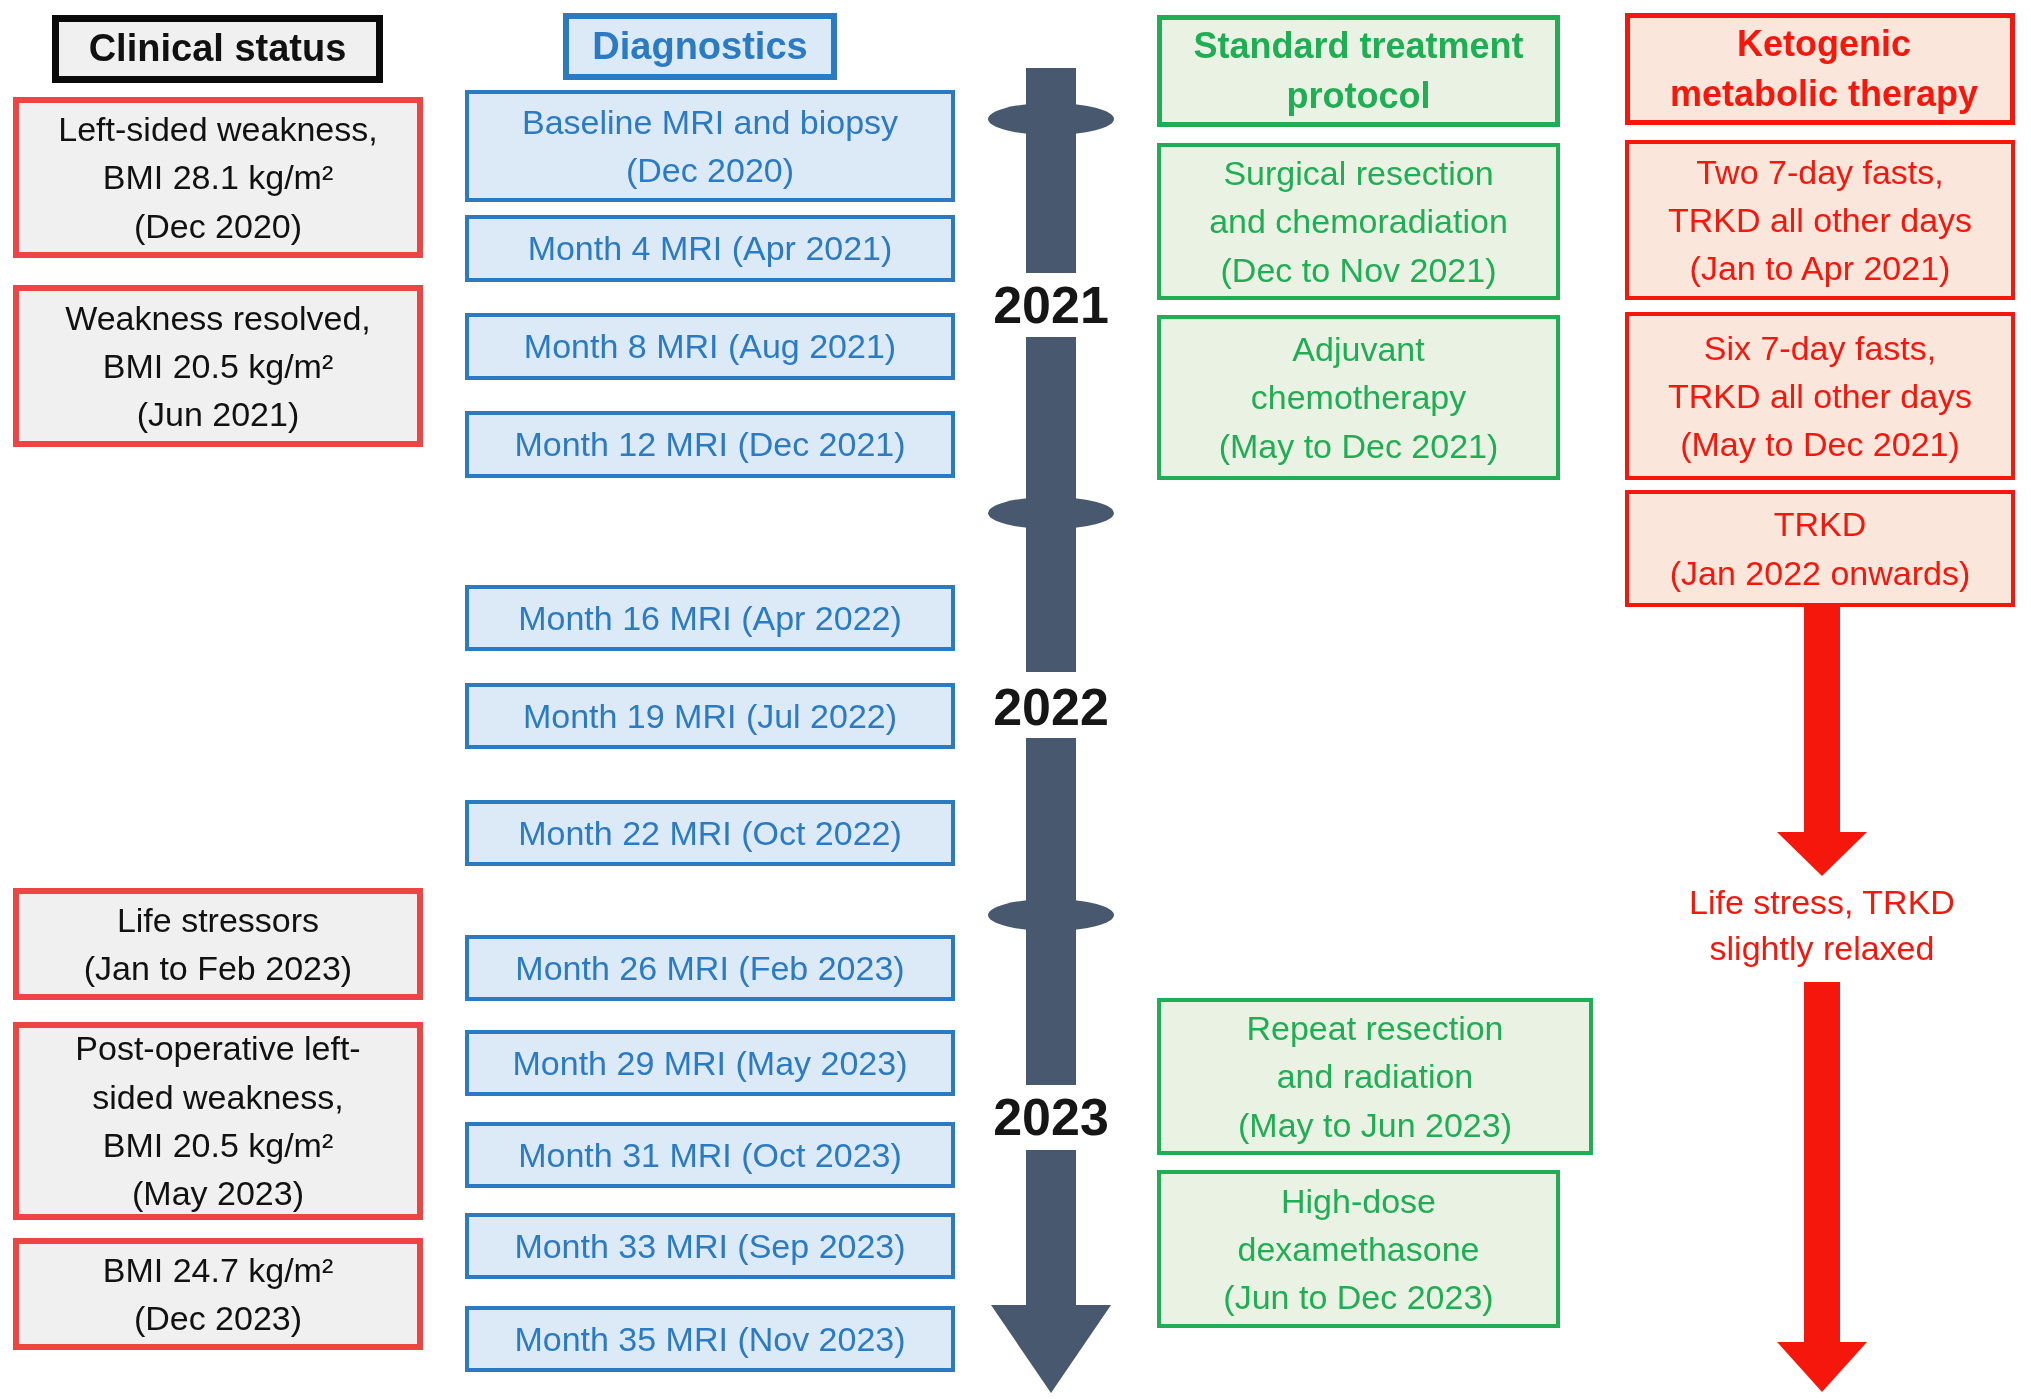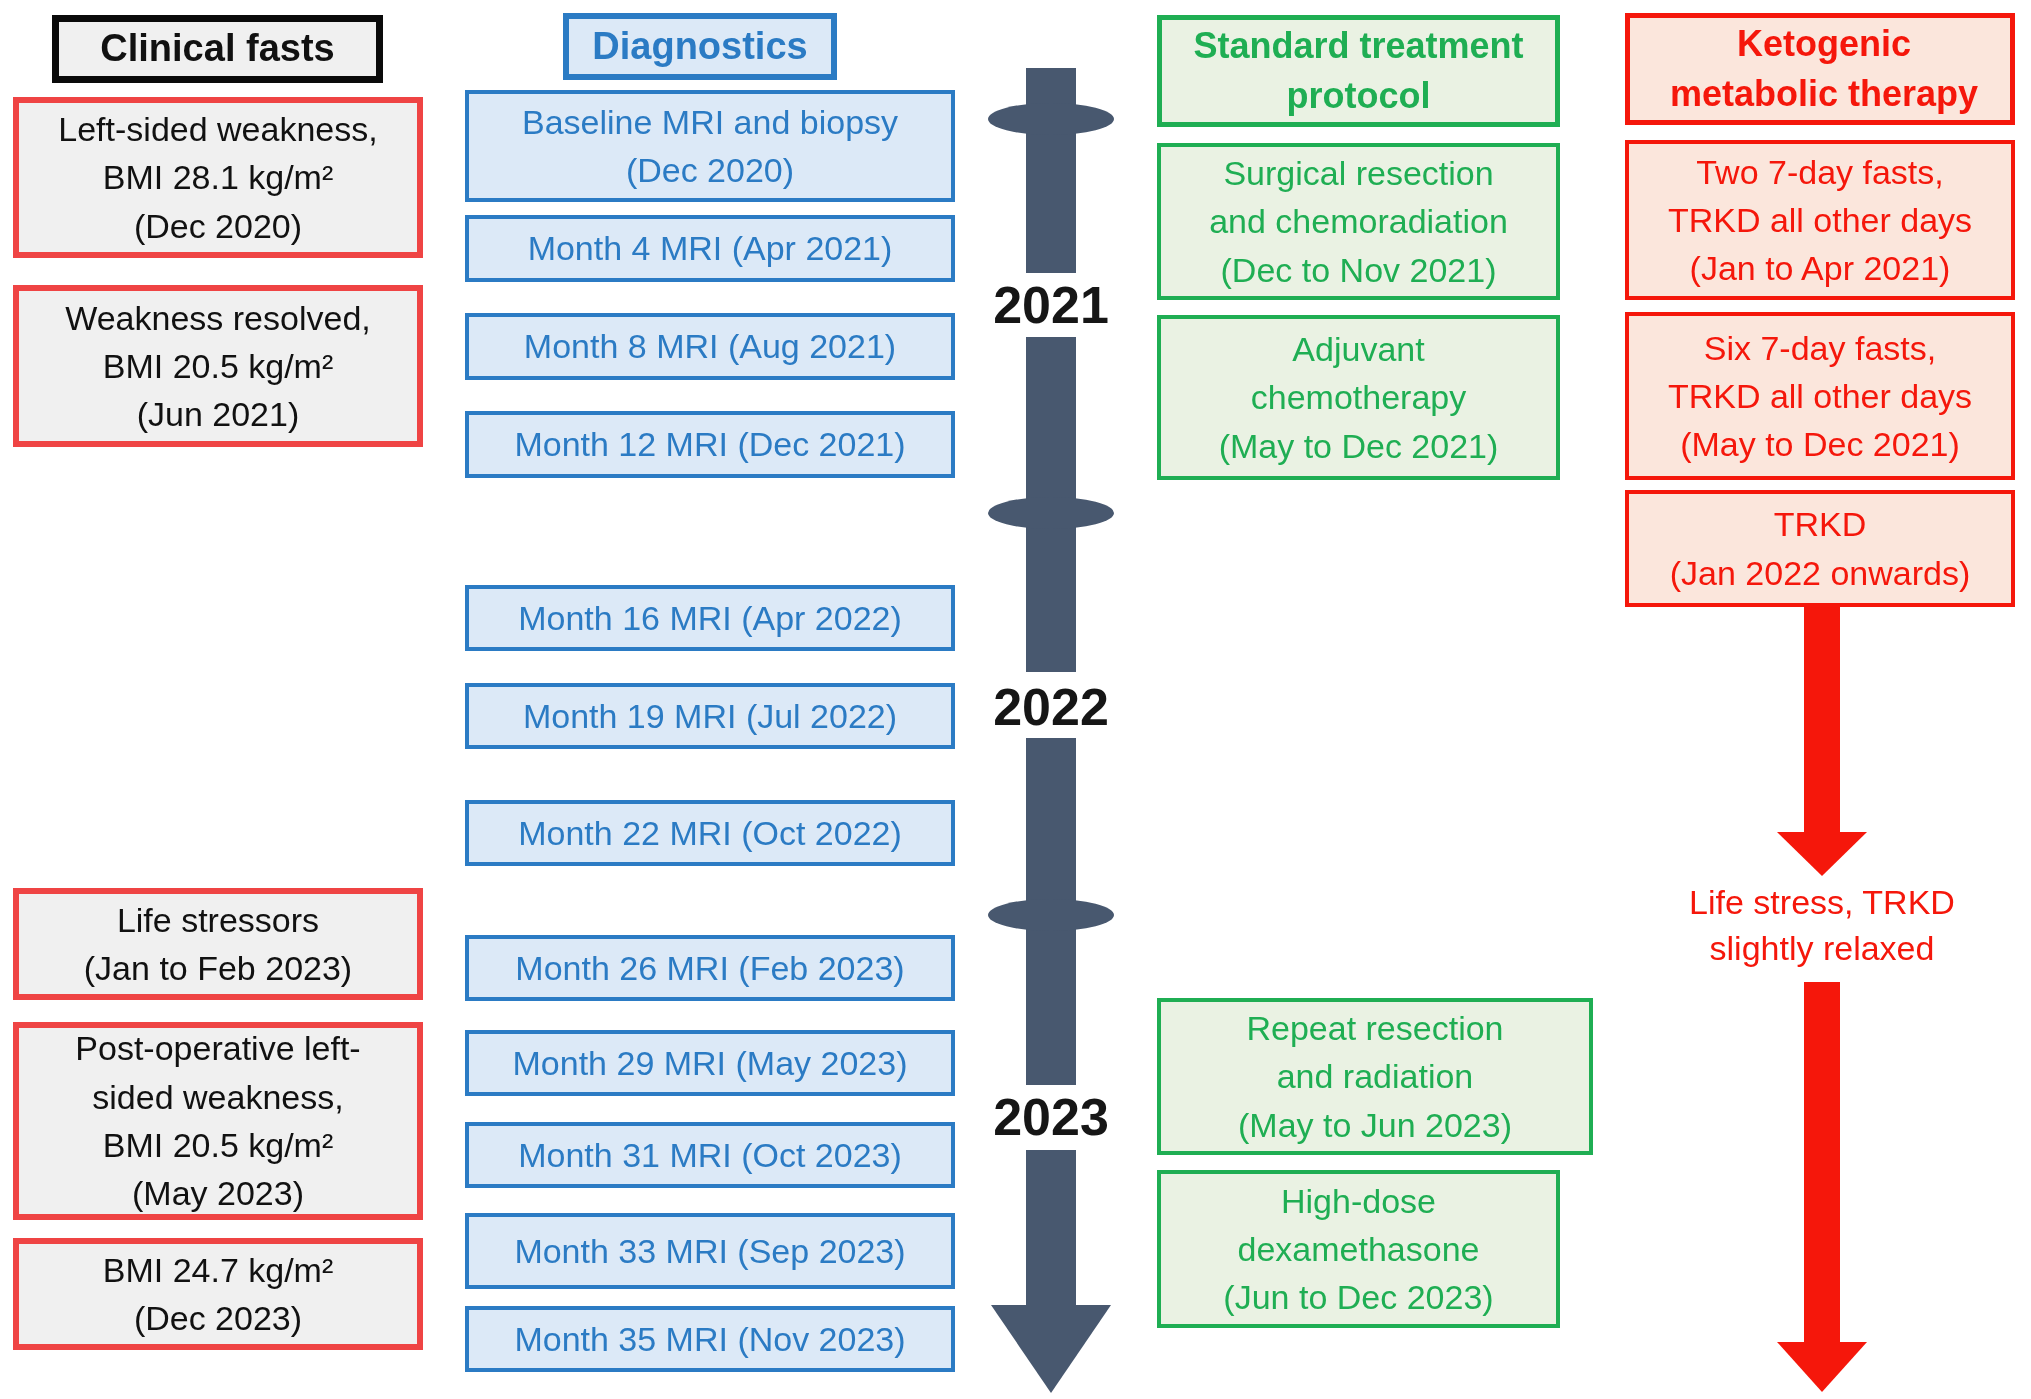--- a/index.html
+++ b/index.html
@@ -37,21 +37,21 @@
             border-right:45px solid transparent;border-top:44px solid #f5170b;}
   .red-note{position:absolute;left:1640px;top:876px;width:364px;height:100px;
             display:flex;align-items:center;justify-content:center;text-align:center;
             white-space:pre-line;color:#f5170b;font-size:34px;line-height:1.35;}
 </style>
 </head>
 <body>
 
 <div id="figure">
 
-  <div class="box gray-header" style="left:52px;top:15px;width:331px;height:68px">Clinical fasts</div>
+  <div class="box gray-header" style="left:52px;top:15px;width:331px;height:68px">Clinical status</div>
   <div class="box gray" style="left:13px;top:97px;width:410px;height:161px">Left-sided weakness,
 BMI 28.1 kg/m²
 (Dec 2020)</div>
   <div class="box gray" style="left:13px;top:285px;width:410px;height:162px">Weakness resolved,
 BMI 20.5 kg/m²
 (Jun 2021)</div>
   <div class="box gray" style="left:13px;top:888px;width:410px;height:112px">Life stressors
 (Jan to Feb 2023)</div>
   <div class="box gray" style="left:13px;top:1022px;width:410px;height:198px">Post-operative left-
 sided weakness,
@@ -65,21 +65,21 @@
 (Dec 2020)</div>
   <div class="box blue" style="left:465px;top:215px;width:490px;height:67px">Month 4 MRI (Apr 2021)</div>
   <div class="box blue" style="left:465px;top:313px;width:490px;height:67px">Month 8 MRI (Aug 2021)</div>
   <div class="box blue" style="left:465px;top:411px;width:490px;height:67px">Month 12 MRI (Dec 2021)</div>
   <div class="box blue" style="left:465px;top:585px;width:490px;height:66px">Month 16 MRI (Apr 2022)</div>
   <div class="box blue" style="left:465px;top:683px;width:490px;height:66px">Month 19 MRI (Jul 2022)</div>
   <div class="box blue" style="left:465px;top:800px;width:490px;height:66px">Month 22 MRI (Oct 2022)</div>
   <div class="box blue" style="left:465px;top:935px;width:490px;height:66px">Month 26 MRI (Feb 2023)</div>
   <div class="box blue" style="left:465px;top:1030px;width:490px;height:66px">Month 29 MRI (May 2023)</div>
   <div class="box blue" style="left:465px;top:1122px;width:490px;height:66px">Month 31 MRI (Oct 2023)</div>
-  <div class="box blue" style="left:465px;top:1213px;width:490px;height:76px">Month 33 MRI (Sep 2023)</div>
+  <div class="box blue" style="left:465px;top:1213px;width:490px;height:66px">Month 33 MRI (Sep 2023)</div>
   <div class="box blue" style="left:465px;top:1306px;width:490px;height:66px">Month 35 MRI (Nov 2023)</div>
 
   <div class="tl-seg" style="top:68px;height:205px"></div>
   <div class="tl-seg" style="top:337px;height:335px"></div>
   <div class="tl-seg" style="top:738px;height:347px"></div>
   <div class="tl-seg" style="top:1150px;height:155px"></div>
   <div class="tl-head" style="top:1305px"></div>
   <div class="tl-ellipse" style="top:103px"></div>
   <div class="tl-ellipse" style="top:497px"></div>
   <div class="tl-ellipse" style="top:899px"></div>

